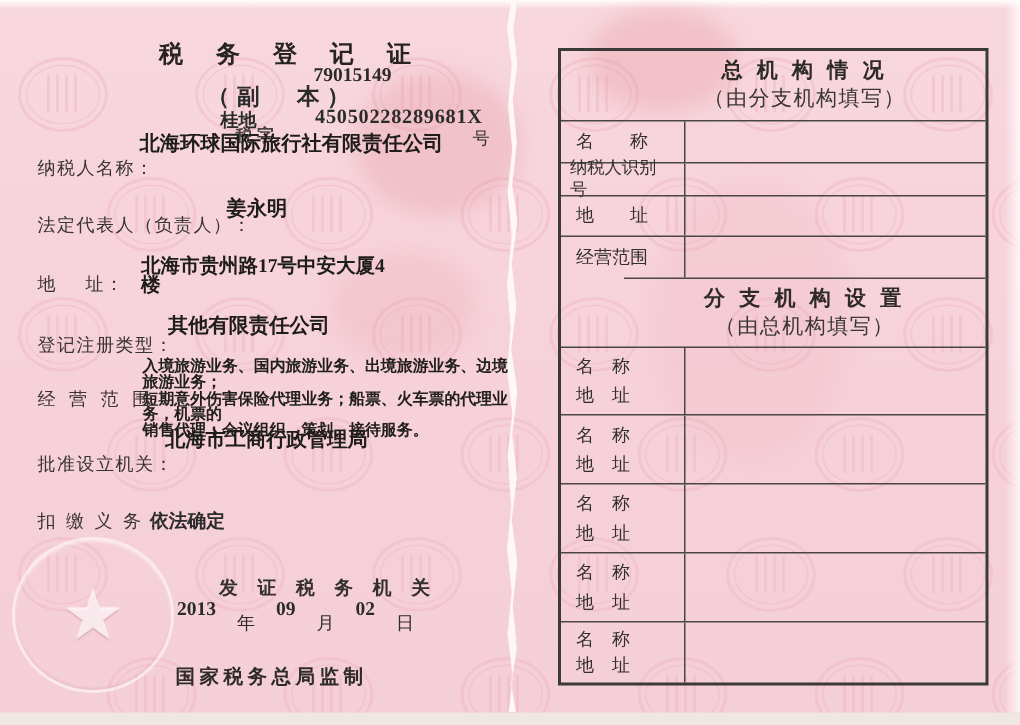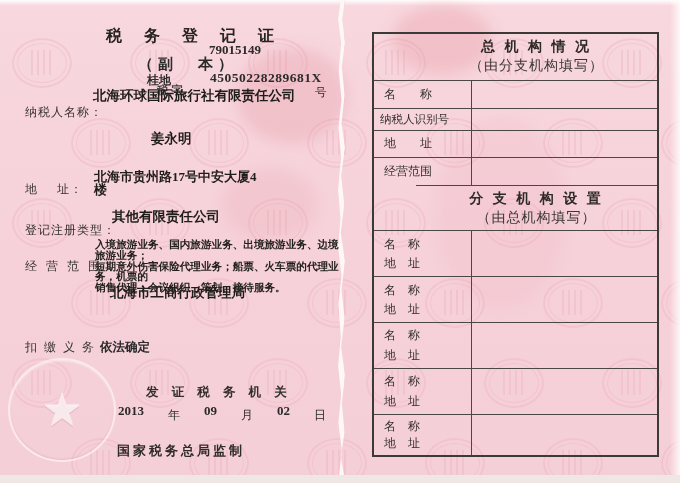--- a/index.html
+++ b/index.html
@@ -67,30 +67,30 @@
   .lab-addr{left:25px;top:181px;width:58px;display:flex;justify-content:space-between;}
   .reg-val{left:112px;top:208px;font-size:13.5px;}
   .lab-reg{left:25px;top:222px;}
   .scope{left:95px;top:240px;font-size:10.6px;line-height:10.8px;width:245px;white-space:normal;font-weight:700;color:#22201e;}
   .lab-scope{left:25px;top:258px;letter-spacing:3px;}
   .appr-val{left:110px;top:284px;font-size:13.5px;}
   .lab-appr{left:25px;top:301px;}
   .lab-wh{left:25px;top:339px;letter-spacing:2px;text-align:center;}
   .wh-val{left:100px;top:339px;font-size:12.5px;font-weight:600;}
   .issuer{left:146px;top:384px;font-size:12.5px;letter-spacing:5px;font-weight:600;color:#33302c;}
-  .daterow{left:118px;top:398px;display:flex;align-items:center;gap:24px;}
+  .daterow{left:118px;top:398px;display:flex;align-items:flex-start;gap:14px;}
   .daterow .num{font-size:13px;font-weight:700;}
   .daterow .unit{font-size:12px;margin-top:9px;}
   .footer{left:117px;top:442px;font-size:13px;letter-spacing:3px;font-weight:600;color:#2e2b28;}
   
   .rtable{position:absolute;left:372px;top:32px;width:287px;height:425px;
     border:2px solid #3c3a38;box-sizing:border-box;display:flex;flex-direction:column;}
   .trow{display:flex;box-sizing:border-box;border-top:1px solid #4a4744;}
   .trow:first-child{border-top:none;}
-  .cell-l{width:98px;box-sizing:border-box;border-right:1px solid #4a4744;
+  .cell-l{width:83px;box-sizing:border-box;border-right:1px solid #4a4744;
     display:flex;flex-direction:column;justify-content:center;padding-left:10px;padding-right:8px;
     font-size:12px;color:#33302c;}
   .cell-v{flex:1;}
   .trow-title{flex-direction:column;align-items:center;justify-content:center;height:46px;margin-left:42px;}
   .tt{font-size:14px;font-weight:700;letter-spacing:3px;color:#2e2b27;}
   .ts{font-size:14px;color:#3a3733;margin-top:1px;letter-spacing:1px;}
   .r-name{height:28px;} .r-id{height:22px;} .r-addr{height:27px;} .r-scope{height:28px;}
   .r-id .cell-l{font-size:11.5px;letter-spacing:0;padding-left:6px;}
   .grp{height:46px;}
   .grp .cell-l{justify-content:space-around;padding-top:3px;padding-bottom:3px;}
@@ -151,39 +151,41 @@
 
   <div class="t docpre1">桂地</div>
   <div class="t docpre2">税 字</div>
   <div class="t docnum">45050228289681X</div>
   <div class="t docsuf">号</div>
 
   <div class="t val company">北海环球国际旅行社有限责任公司</div>
   <div class="t lab lab-name">纳税人名称：</div>
 
   <div class="t val rep-val">姜永明</div>
+  <div class="t lab lab-rep">法定代表人（负责人）：</div>
 
   <div class="t val addr1">北海市贵州路17号中安大厦4</div>
   <div class="t val addr2">楼</div>
   <div class="t lab lab-addr">
     <span>地</span>
     <span>址：</span>
   </div>
 
   <div class="t val reg-val">其他有限责任公司</div>
   <div class="t scope">
     <span style="display: block;">入境旅游业务、国内旅游业务、出境旅游业务、边境旅游业务；</span>
     <span style="display: block;">短期意外伤害保险代理业务；船票、火车票的代理业务，机票的</span>
     <span style="display: block;">销售代理；会议组织、策划、接待服务。</span>
   </div>
 
   <div class="t lab lab-reg">登记注册类型：</div>
   <div class="t lab lab-scope">经 营 范 围：</div>
 
   <div class="t val appr-val">北海市工商行政管理局</div>
+  <div class="t lab lab-appr">批准设立机关：</div>
 
   <div class="t lab lab-wh">扣 缴 义 务：</div>
   <div class="t wh-val">依法确定</div>
 
   <div class="t issuer">发 证 税 务 机 关</div>
 
   <div class="t daterow">
     <span class="num">2013</span>
     <span class="unit">年</span>
     <span class="num">09</span>

